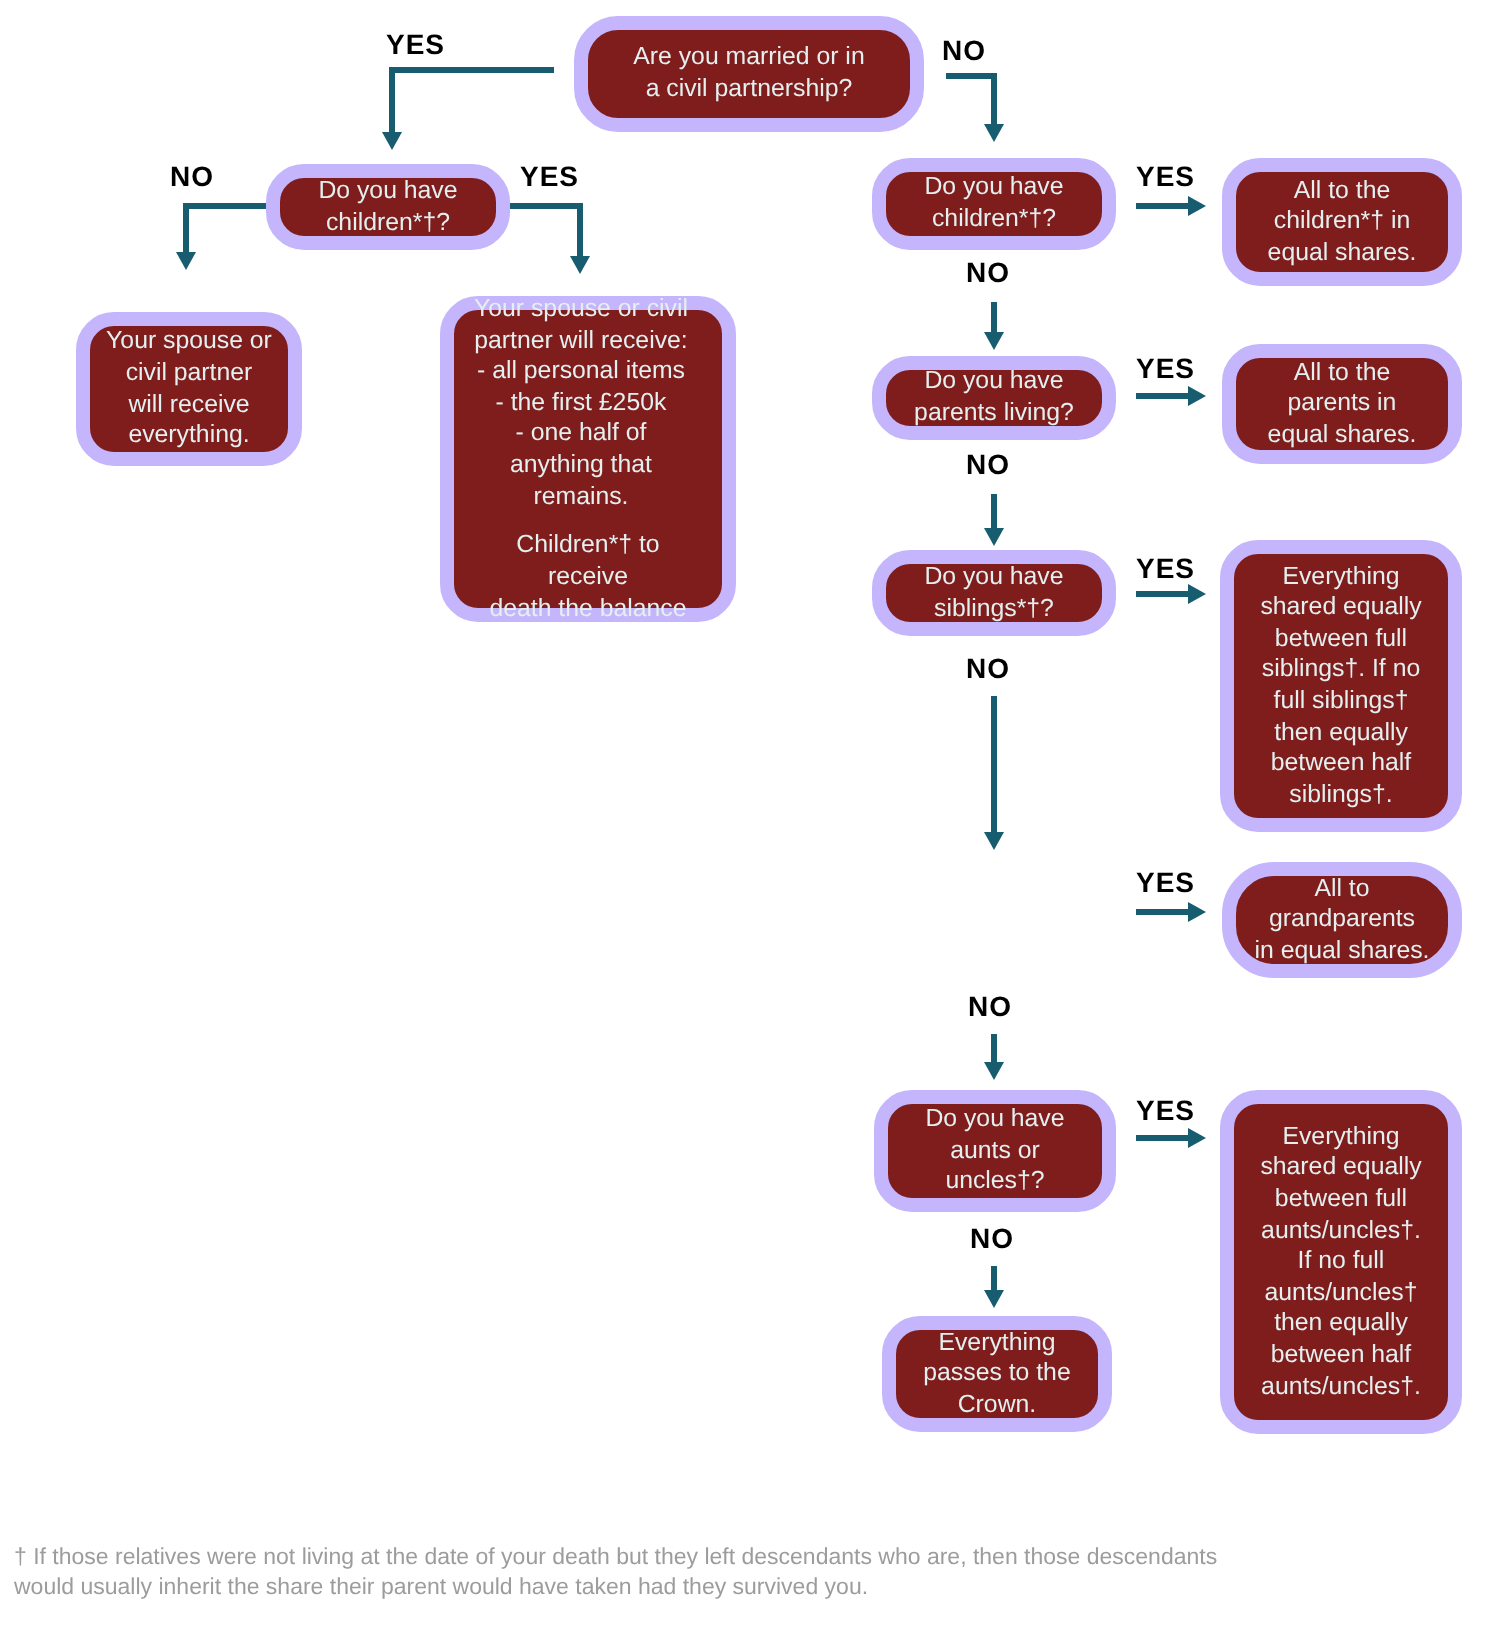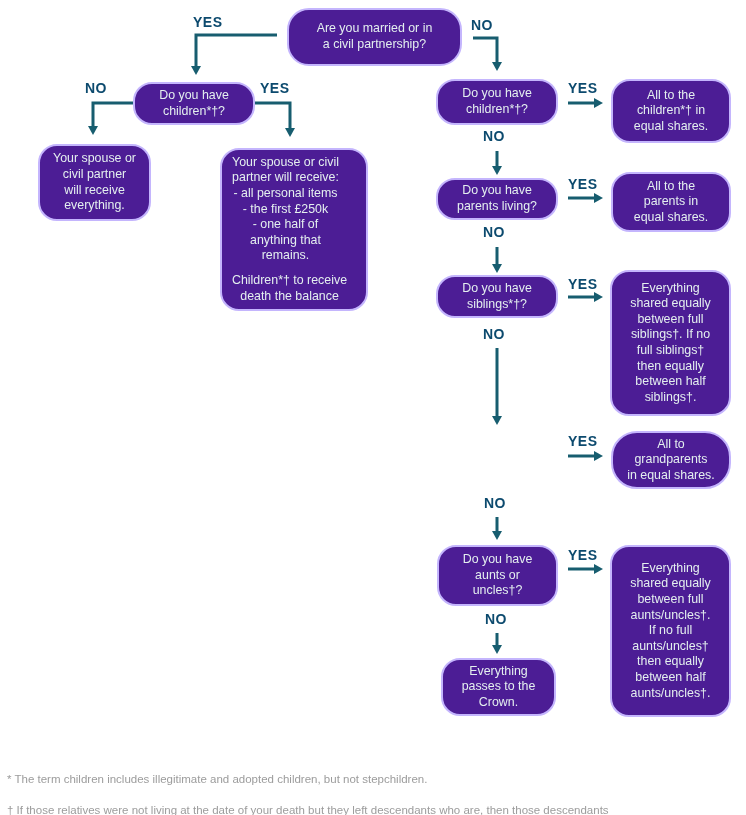--- a/index.html
+++ b/index.html
@@ -3,42 +3,42 @@
 <meta charset="utf-8">
 <style>
   html,body{margin:0;padding:0;background:#ffffff;}
   .stage{
     position:relative;width:746px;height:815px;background:#ffffff;overflow:hidden;
     font-family:"Liberation Sans", sans-serif;
   }
   svg.arrows{position:absolute;left:0;top:0;z-index:1;}
   .node{
     position:absolute;z-index:2;box-sizing:border-box;
-    background:#4c1d95;border:2px solid #c4b5fd;border-radius:19px;
+    background:#7f1d1d;border:7px solid #c4b5fd;border-radius:19px;
     color:#e4efef;font-size:12.4px;line-height:1.26;
     display:flex;align-items:center;justify-content:center;
     text-align:center;white-space:pre-line;padding:4px 6px;
   }
   .node.multi{
     flex-direction:column;align-items:flex-start;justify-content:center;
     text-align:center;padding:8px 10px;
   }
   .node.multi .para2{margin-top:9px;}
   .lbl{
-    position:absolute;z-index:3;color:#0c4a6e;font-size:14px;font-weight:bold;
+    position:absolute;z-index:3;color:#000000;font-size:14px;font-weight:bold;
     letter-spacing:0.5px;line-height:1;
   }
   .footnotes{
     position:absolute;left:7px;top:756px;width:736px;z-index:2;
     color:#9c9c9c;font-size:11.5px;line-height:15.5px;white-space:pre-line;
   }
   
   .n-married      {left:287px;top:8px;  width:175px;height:58px;border-radius:22px;}
   .n-childl       {left:133px;top:82px; width:122px;height:43px;}
-  .n-spouse-all   {left:38px; top:144px;width:113px;height:77px;}
+  .n-spouse-all   {left:38px; top:156px;width:113px;height:77px;}
   .n-spouse-split {left:220px;top:148px;width:148px;height:163px;}
   .n-childr       {left:436px;top:79px; width:122px;height:46px;}
   .n-childr-ans   {left:611px;top:79px; width:120px;height:64px;}
   .n-parents      {left:436px;top:178px;width:122px;height:42px;}
   .n-parents-ans  {left:611px;top:172px;width:120px;height:60px;}
   .n-sibs         {left:436px;top:275px;width:122px;height:43px;}
   .n-sibs-ans     {left:610px;top:270px;width:121px;height:146px;}
   .n-gp           {left:437px;top:431px;width:121px;height:58px;}
   .n-gp-ans       {left:611px;top:431px;width:120px;height:58px;border-radius:26px;}
   .n-au           {left:437px;top:545px;width:121px;height:61px;}
@@ -155,18 +155,17 @@
   <span class="lbl" style="left:568px;top:177px;">YES</span>
   <span class="lbl" style="left:483px;top:225px;">NO</span>
   <span class="lbl" style="left:568px;top:277px;">YES</span>
   <span class="lbl" style="left:483px;top:327px;">NO</span>
   <span class="lbl" style="left:568px;top:434px;">YES</span>
   <span class="lbl" style="left:484px;top:496px;">NO</span>
   <span class="lbl" style="left:568px;top:548px;">YES</span>
   <span class="lbl" style="left:485px;top:612px;">NO</span>
 
   <div class="footnotes">
-    <div>* The term children includes illegitimate and adopted children, but not stepchildren.</div>
     <div>† If those relatives were not living at the date of your death but they left descendants who are, then those descendants
 would usually inherit the share their parent would have taken had they survived you.</div>
   </div>
 
 </div>
 
 </body></html>

